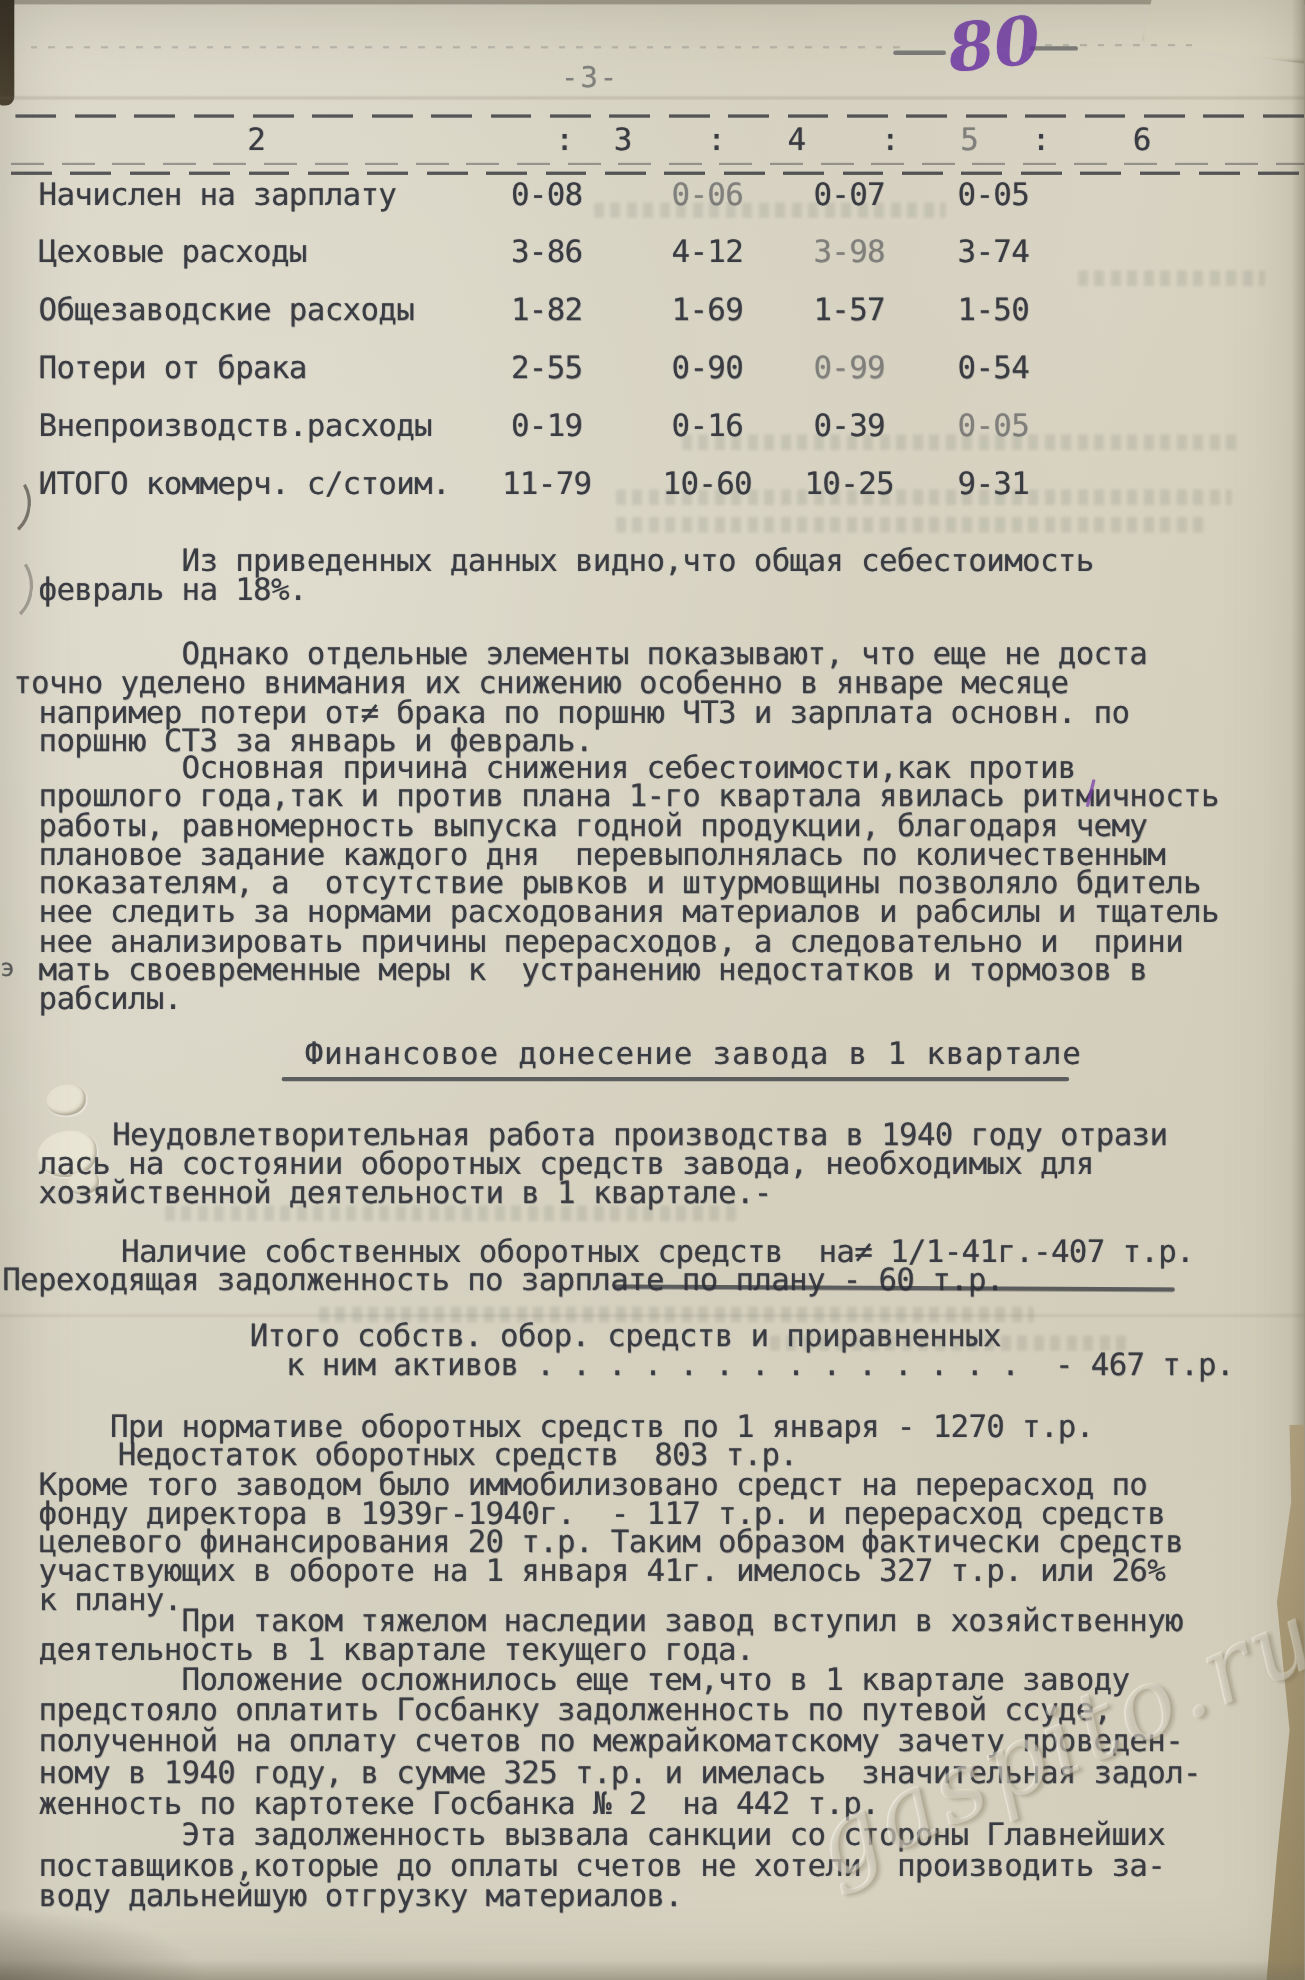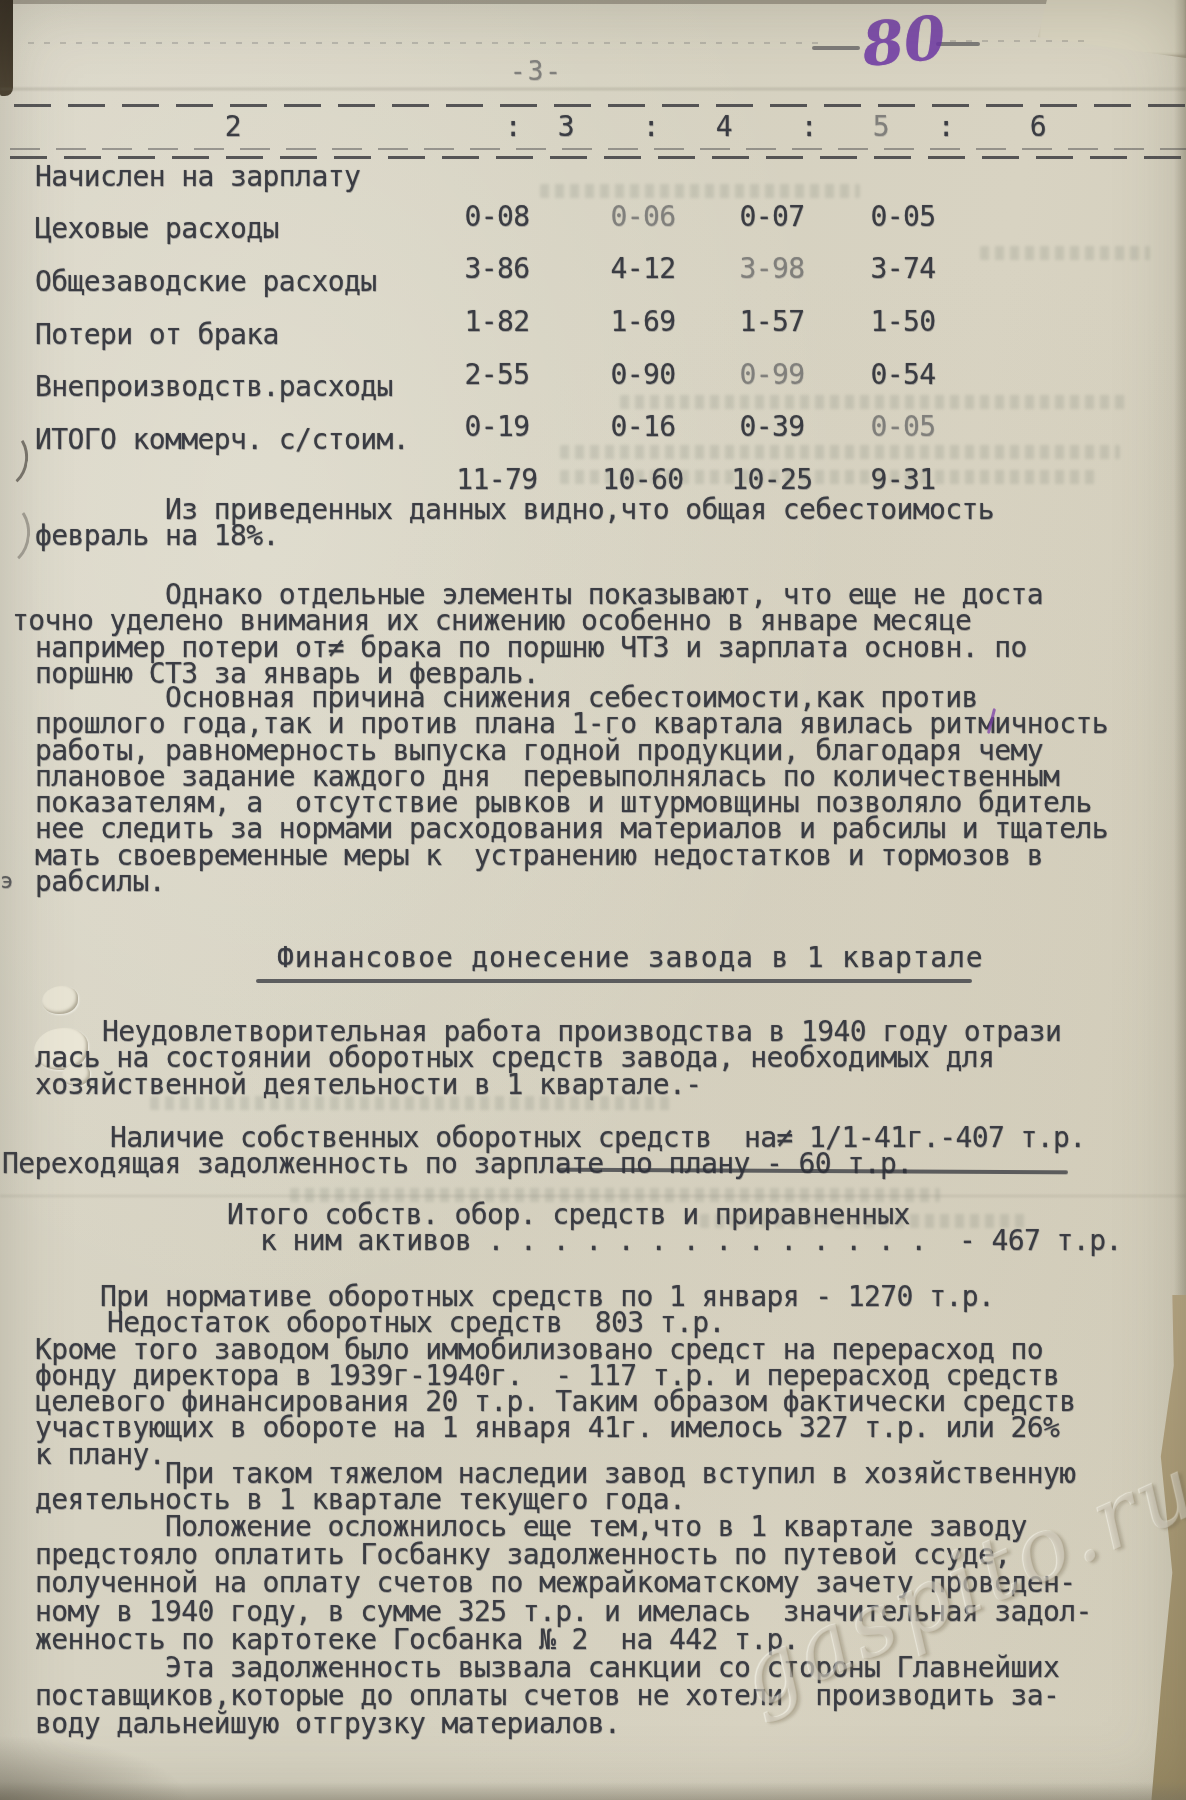--- a/index.html
+++ b/index.html
@@ -20,21 +20,21 @@
   .lh28>div{height:28.2px;line-height:28.2px;}
   .i130{margin-left:130px}.i108{margin-left:108px}.i72{margin-left:72px}
   .i67{margin-left:67px}.i65{margin-left:65px}.i33{margin-left:33px}
   .hang{margin-left:-23px}
   .f55{opacity:.55}
   .abs{position:absolute}
   
   .th{position:absolute;top:110px;transform:translateX(-50%);white-space:pre;}
   .trow{position:absolute;left:0;width:1008px;height:30px;}
   .tlabel{position:absolute;left:35px;white-space:pre;}
-  .tval{position:absolute;width:140px;text-align:center;white-space:pre;margin-top:40px;}
+  .tval{position:absolute;width:140px;text-align:center;white-space:pre;}
   .c1{left:427px}.c2{left:573px}.c3{left:702px}.c4{left:833px}
   .rule{position:absolute;
     background:repeating-linear-gradient(90deg,rgba(48,48,54,.78) 0 37px,transparent 37px 54px);}
   .rule.soft{background:repeating-linear-gradient(90deg,rgba(48,48,54,.4) 0 30px,transparent 30px 46px);}
   .dotline{position:absolute;height:2px;
     background:repeating-linear-gradient(90deg,rgba(70,70,76,.5) 0 6px,transparent 6px 16px);}
   .underline{position:absolute;height:4px;background:rgba(45,47,55,.72);
     border-radius:2px;filter:blur(.4px);}
   
   .hw{position:absolute;font-family:"DejaVu Serif",serif;font-style:italic;font-weight:bold;
@@ -181,20 +181,21 @@
       <div>поршню СТЗ за январь и февраль.</div>
     </div>
 
     <div class="para t" style="top:685px">
       <div class="i130">Основная причина снижения себестоимости,как против</div>
       <div>прошлого года,так и против плана 1-го квартала явилась ритмичность</div>
       <div>работы, равномерность выпуска годной продукции, благодаря чему</div>
       <div>плановое задание каждого дня  перевыполнялась по количественным</div>
       <div>показателям, а  отсутствие рывков и штурмовщины позволяло бдитель</div>
       <div>нее следить за нормами расходования материалов и рабсилы и тщатель</div>
+      <div>нее анализировать причины перерасходов, а следовательно и  прини</div>
       <div>мать своевременные меры к  устранению недостатков и тормозов в</div>
       <div>рабсилы.</div>
     </div>
     <div class="inkmark" style="left:990px;top:708px"></div>
 
     <div class="abs t" style="left:277px;top:941px;letter-spacing:.8px;white-space:pre">Финансовое донесение завода в 1 квартале</div>
     <div class="underline" style="left:256px;top:979px;width:716px"></div>
 
     <div class="para t" style="top:1019px">
       <div class="i67">Неудовлетворительная работа производства в 1940 году отрази</div>

